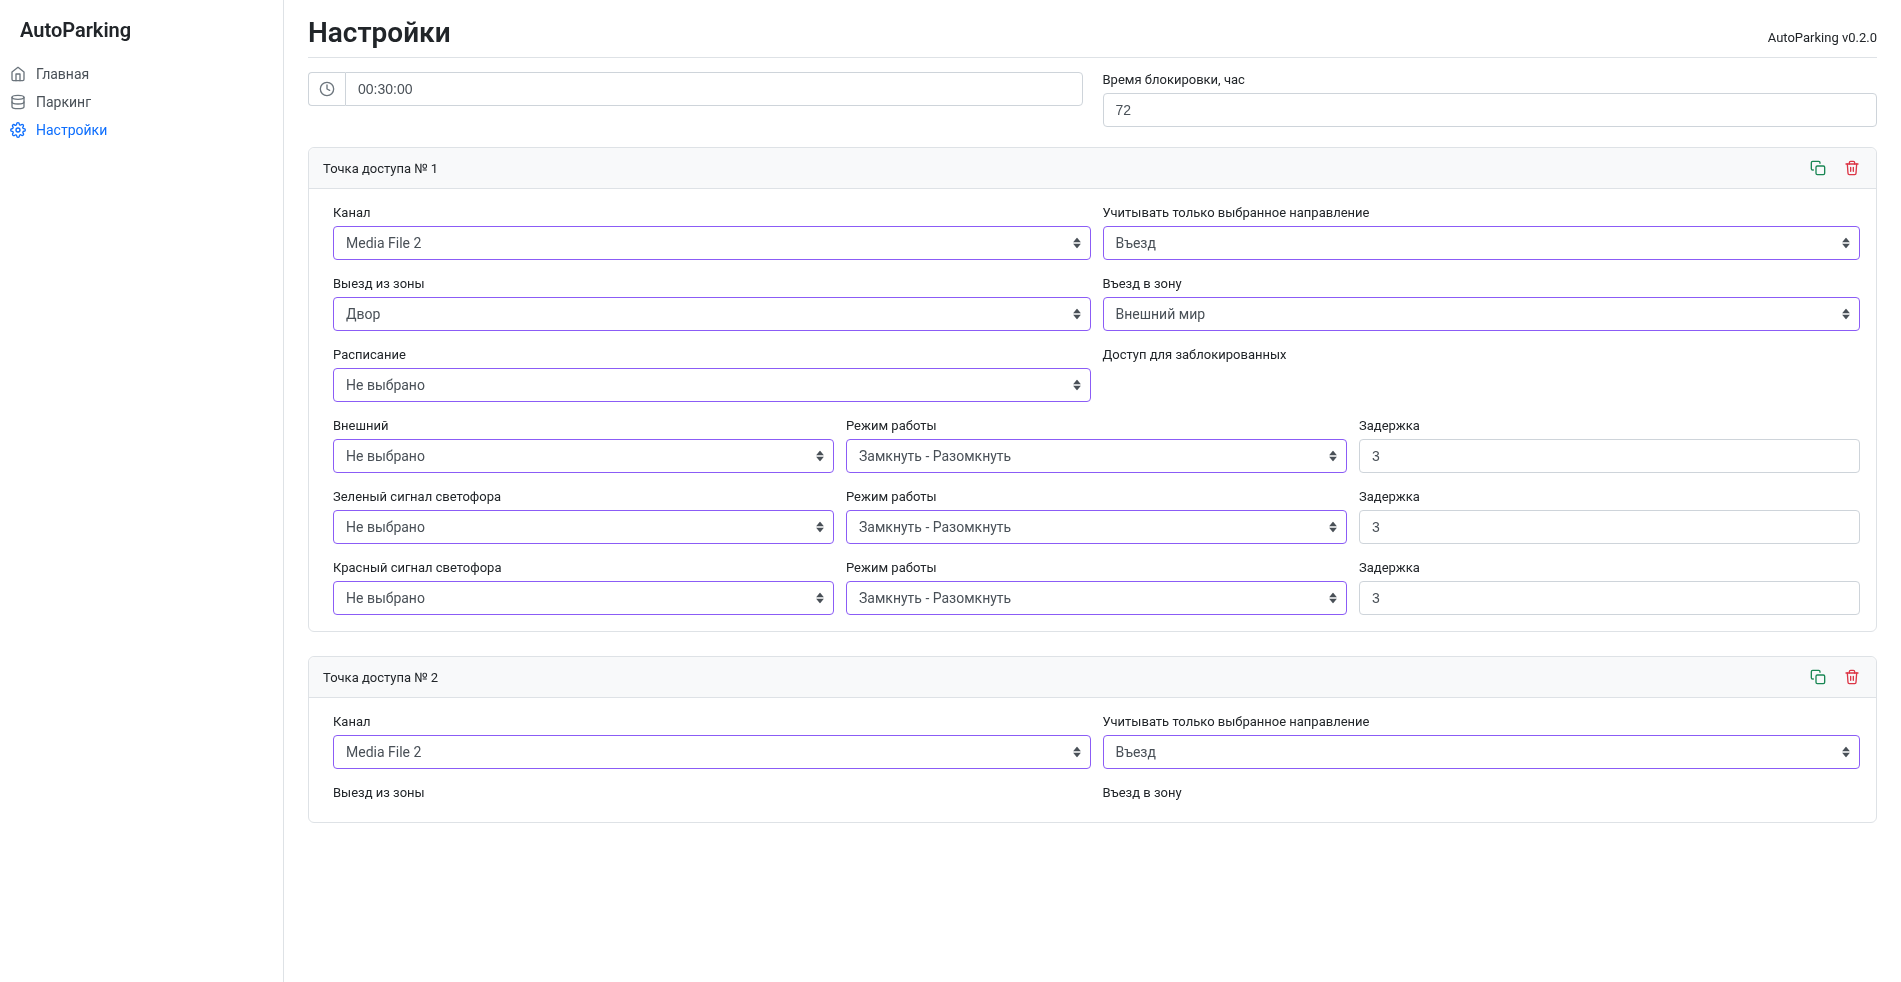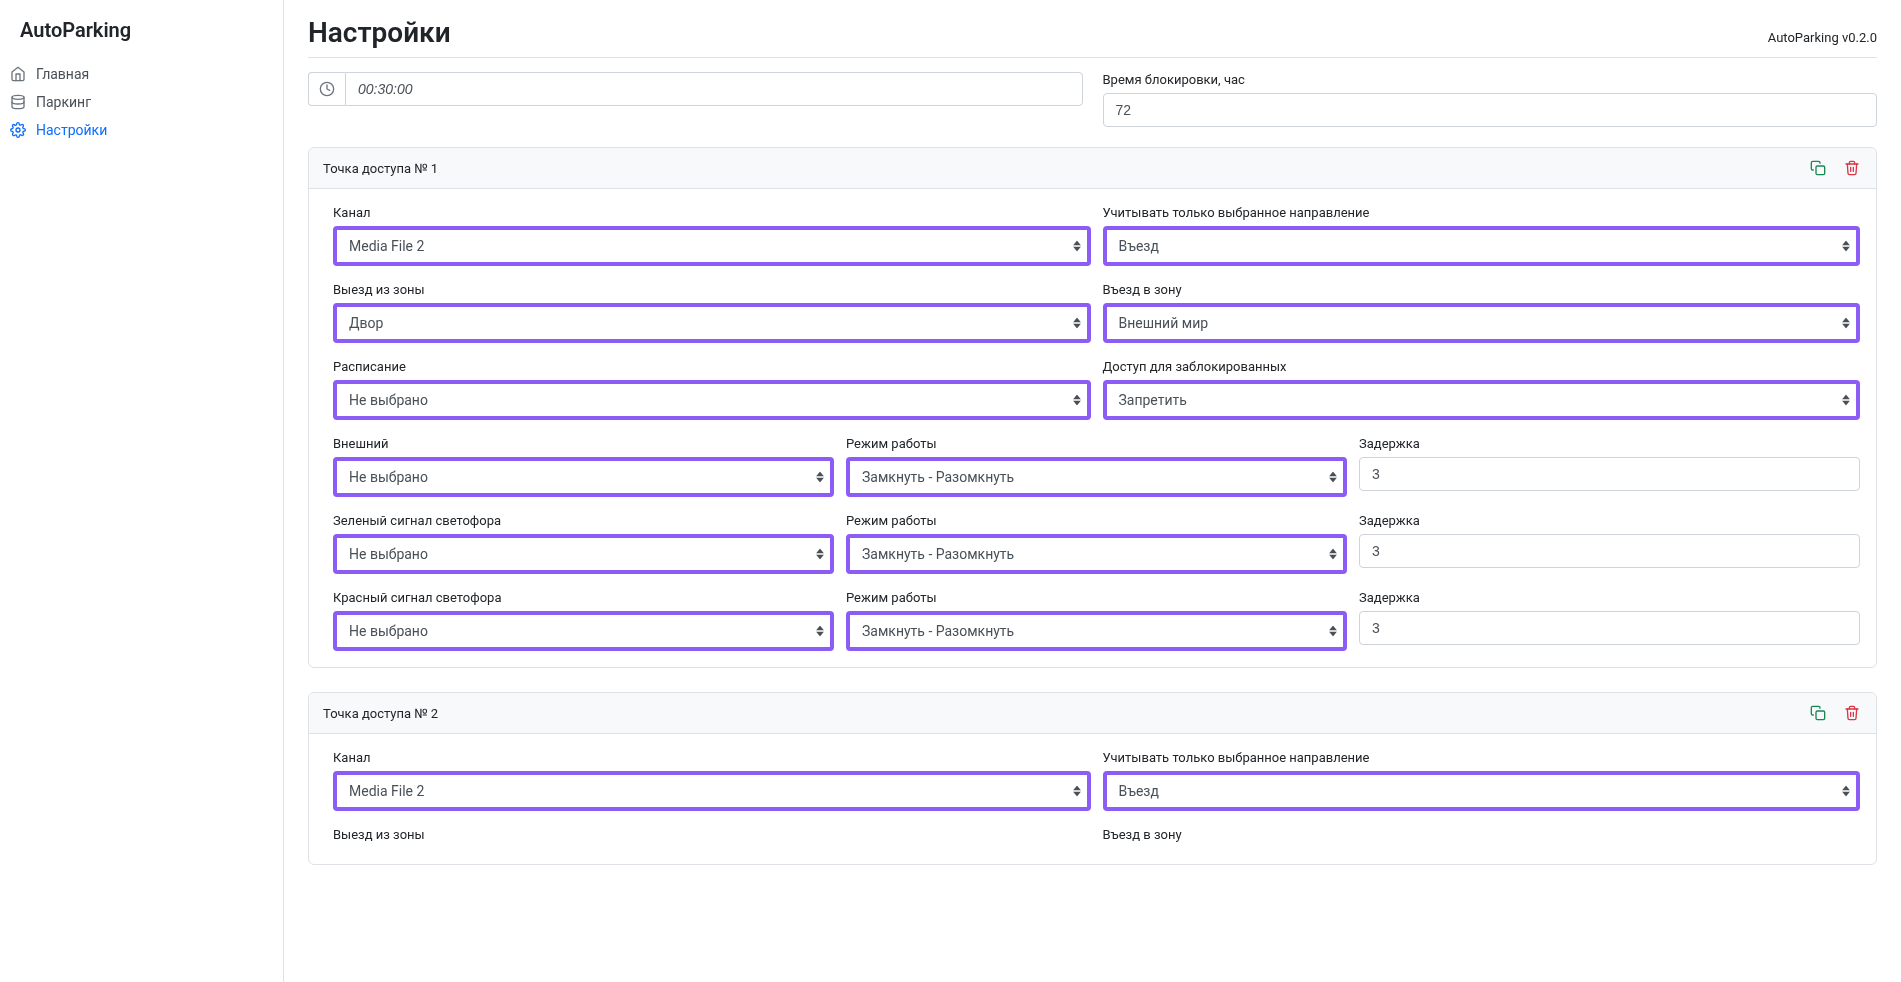--- a/index.html
+++ b/index.html
@@ -66,21 +66,20 @@
   align-items: center;
   background: #fff;
 }
 .time-input {
   flex: 1;
   border: 1px solid #ced4da;
   border-radius: 0 4px 4px 0;
   padding: 8px 12px;
   font-size: 14px;
   color: #495057;
-  font-style: italic;
 }
 .text-input {
   width: 100%;
   border: 1px solid #ced4da;
   border-radius: 4px;
   padding: 8px 12px;
   font-size: 14px;
   color: #495057;
 }
 
@@ -104,21 +103,21 @@
 .icon-btn { background: none; border: none; cursor: pointer; padding: 2px; display: inline-flex; }
 .card-body { padding: 16px; }
 
 .field-row { display: flex; gap: 12px; margin-bottom: 16px; margin-left: 8px; }
 .field-row:last-child { margin-bottom: 0; }
 .fcol-6 { flex: 1; }
 .fcol-4 { flex: 1; }
 
 .select {
   width: 100%;
-  border: 4px solid #8b5cf6;
+  border: 1px solid #8b5cf6;
   border-radius: 4px;
   padding: 8px 30px 8px 12px;
   font-size: 14px;
   color: #495057;
   background: #fff;
   appearance: none;
   position: relative;
   display: block;
 }
 .select-wrap { position: relative; }
@@ -299,31 +298,20 @@
                   <path d="M4 0L8 5H0z" fill="#495057"></path>
                 </svg>
                 <svg width="8" height="5" viewBox="0 0 8 5">
                   <path d="M4 5L0 0h8z" fill="#495057"></path>
                 </svg>
               </span>
           </div>
         </div>
         <div class="fcol-6">
           <label class="form-label">Доступ для заблокированных</label>
-          <div class="select-wrap">
-            <div class="select">Запретить</div>
-            <span class="select-caret">
-                <svg width="8" height="5" viewBox="0 0 8 5">
-                  <path d="M4 0L8 5H0z" fill="#495057"></path>
-                </svg>
-                <svg width="8" height="5" viewBox="0 0 8 5">
-                  <path d="M4 5L0 0h8z" fill="#495057"></path>
-                </svg>
-              </span>
-          </div>
         </div>
       </div>
       <div class="field-row">
         <div class="fcol-4">
           <label class="form-label">Внешний</label>
           <div class="select-wrap">
             <div class="select">Не выбрано</div>
             <span class="select-caret">
                 <svg width="8" height="5" viewBox="0 0 8 5">
                   <path d="M4 0L8 5H0z" fill="#495057"></path>

